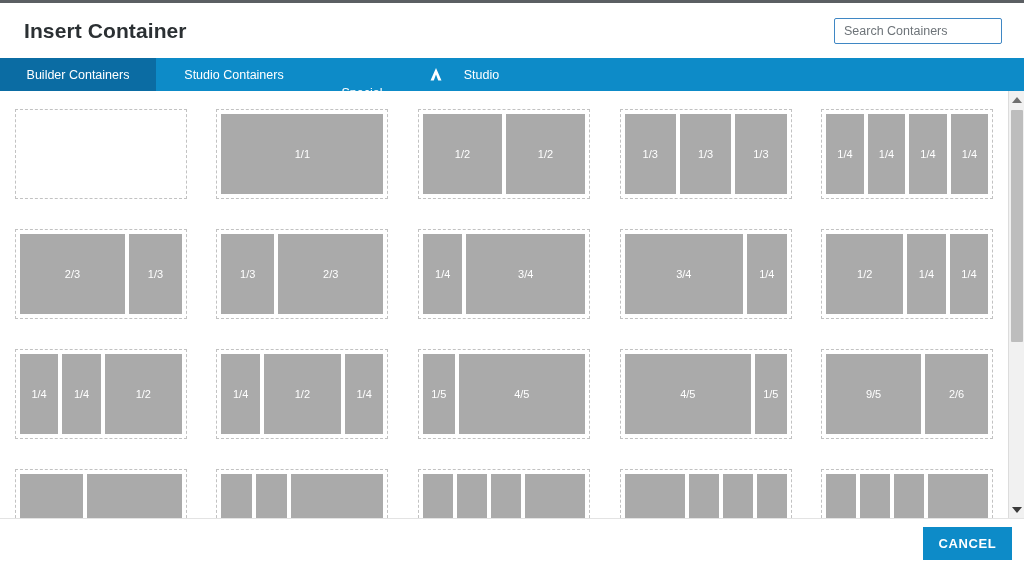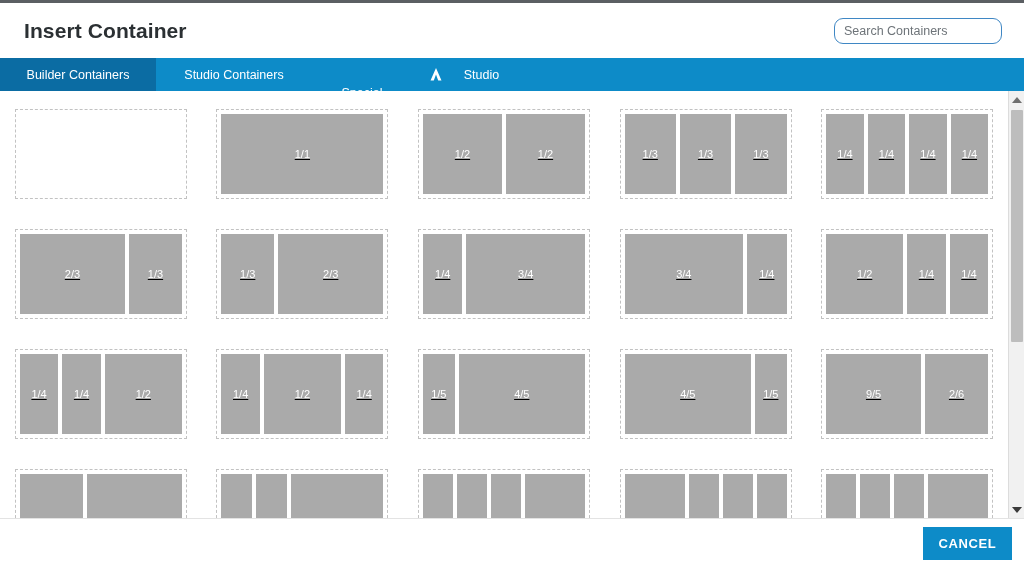--- a/index.html
+++ b/index.html
@@ -37,21 +37,21 @@
     font-size: 21px;
     font-weight: bold;
     color: #2b3033;
     letter-spacing: 0.1px;
   }
 
   .search-input {
     width: 168px;
     height: 26px;
     border: 1px solid #3f87c4;
-    border-radius: 9px;
+    border-radius: 2px;
     padding: 0 9px;
     font-size: 12.5px;
     font-family: "Liberation Sans", sans-serif;
     color: #2b3033;
     outline: none;
     background: #ffffff;
   }
   .search-input::placeholder { color: #6e7479; }
 
   
@@ -114,21 +114,20 @@
     display: flex;
     height: 120px;
     align-items: flex-start;
   }
 
   .cell {
     width: 204.8px;
     display: flex;
     justify-content: center;
     align-items: flex-start;
-    text-decoration: underline;
   }
 
   .layout {
     width: 172px;
     height: 90px;
     border: 1px dashed #c2c2c2;
     display: flex;
     align-items: stretch;
     gap: 4px;
     padding: 4px;

